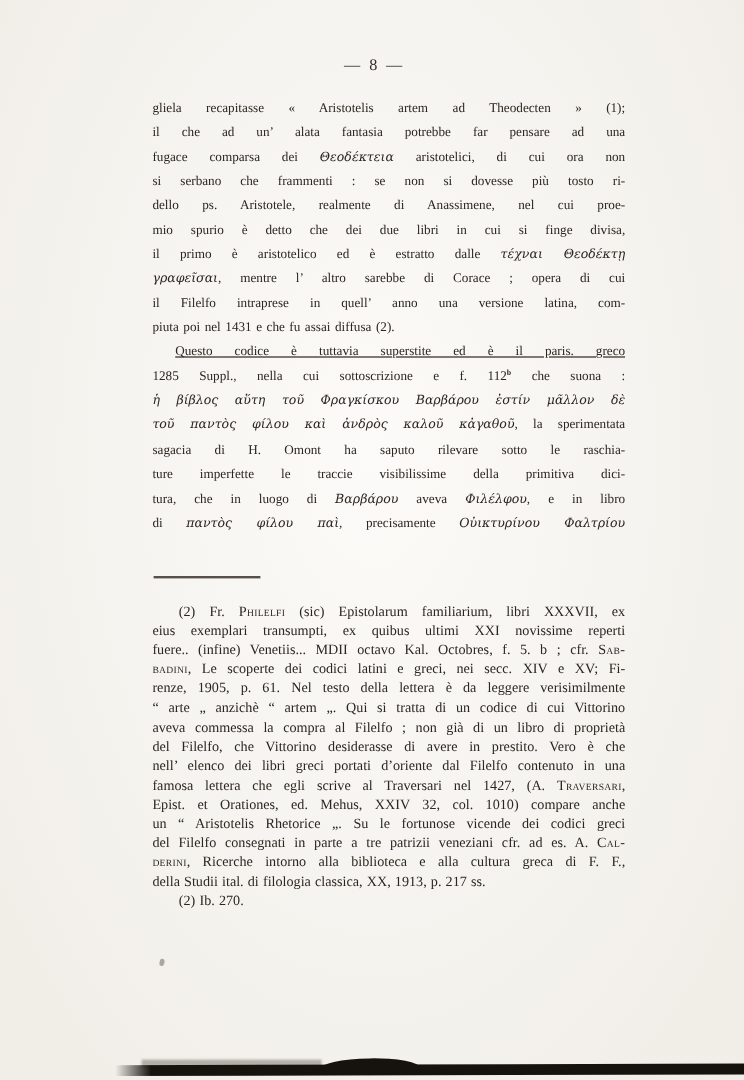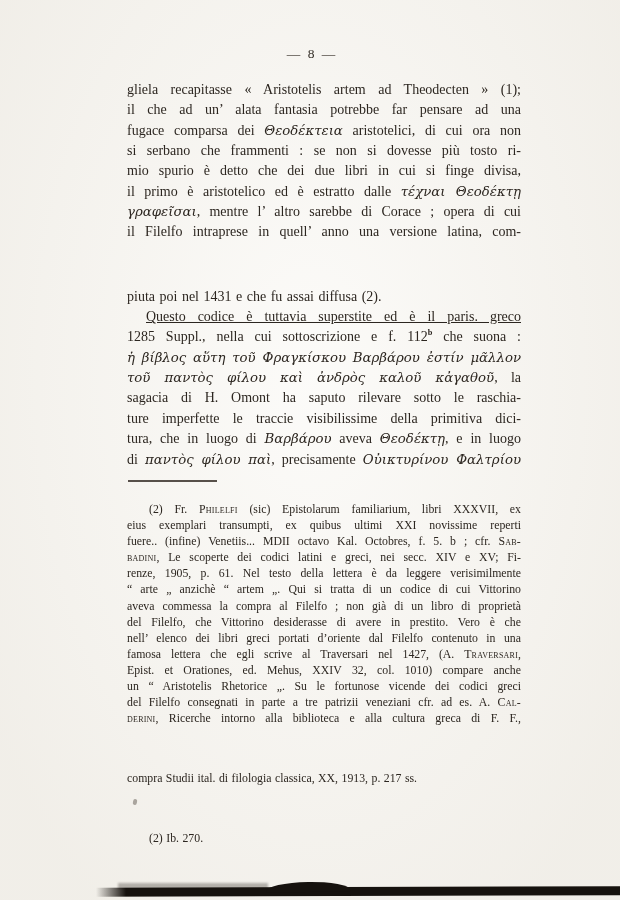--- a/index.html
+++ b/index.html
@@ -19,34 +19,34 @@
     pointer-events: none;
   }
   .page-number {
     position: absolute; top: 46px; left: 2px; width: 100%;
     text-align: center;
     font-size: 13.5px; letter-spacing: 2px;
     color: #332d26;
   }
   .main {
     position: absolute; left: 127px; top: 80px; width: 394px;
-    font-size: 14px; word-spacing: 1px;
+    font-size: 11px; word-spacing: 1px;
   }
   .main .line { height: 20.35px; line-height: 20.35px; }
   .foot {
     position: absolute; left: 127px; top: 501px; width: 394px;
     font-size: 11.8px; word-spacing: 0.5px;
   }
   .foot .line { height: 16.1px; line-height: 16.1px; }
   .line {
     text-align: justify;
     text-align-last: justify;
     overflow: hidden;
   }
-  .line.last { text-align-last: left; margin-top: 44px; }
+  .line.last { text-align-last: left; }
   .g { font-family: "DejaVu Serif", serif; font-style: italic; font-size: 0.95em; }
   .i { }
   .sc { font-variant: small-caps; letter-spacing: 0.02em; }
   .sup { vertical-align: super; font-size: 0.6em; line-height: 0; font-weight: 600; }
   .footnote-rule {
     position: absolute; left: 128px; top: 480px;
     width: 89px; height: 1.5px;
     background: #57504７;
     background: #57504a;
   }
@@ -81,34 +81,35 @@
 <body>
 
 <div class="page-number">— 8 —</div>
 
 <div class="main">
   <div>
       <div class="line"><span>gliela recapitasse « Aristotelis artem ad Theodecten » (1);</span></div>
       <div class="line"><span>il che ad un’ alata fantasia potrebbe far pensare ad una</span></div>
       <div class="line"><span>fugace comparsa dei </span><span class="g">Θεοδέκτεια</span><span> aristotelici, di cui ora non</span></div>
       <div class="line"><span>si serbano che frammenti : se non si dovesse più tosto ri-</span></div>
+      <div class="line"><span>dello ps. Aristotele, realmente di Anassimene, nel cui proe-</span></div>
       <div class="line"><span>mio spurio è detto che dei due libri in cui si finge divisa,</span></div>
       <div class="line"><span>il primo è aristotelico ed è estratto dalle </span><span class="g">τέχναι Θεοδέκτῃ</span></div>
       <div class="line"><span class="g">γραφεῖσαι</span><span>, mentre l’ altro sarebbe di Corace ; opera di cui</span></div>
       <div class="line"><span>il Filelfo intraprese in quell’ anno una versione latina, com-</span></div>
       <div class="line last"><span>piuta poi nel 1431 e che fu assai diffusa (2).</span></div>
     </div>
   <div>
       <div class="line" style="text-indent: 19px; text-decoration: underline;"><span>Questo codice è tuttavia superstite ed è il paris. greco</span></div>
       <div class="line"><span>1285 Suppl., nella cui sottoscrizione e f. 112</span><span class="sup">b</span><span> che suona :</span></div>
       <div class="line"><span class="g">ἡ βίβλος αὕτη τοῦ Φραγκίσκου Βαρβάρου ἐστίν μᾶλλον δὲ</span></div>
       <div class="line"><span class="g">τοῦ παντὸς φίλου καὶ ἀνδρὸς καλοῦ κἀγαθοῦ</span><span>, la sperimentata</span></div>
       <div class="line"><span>sagacia di H. Omont ha saputo rilevare sotto le raschia-</span></div>
       <div class="line"><span>ture imperfette le traccie visibilissime della primitiva dici-</span></div>
-      <div class="line"><span>tura, che in luogo di </span><span class="g">Βαρβάρου</span><span> aveva </span><span class="g">Θεοδέκτῃ</span><span>, e in luogo</span></div>
+      <div class="line"><span>tura, che in luogo di </span><span class="g">Βαρβάρου</span><span> aveva </span><span class="g">Φιλέλφου</span><span>, e in libro</span></div>
       <div class="line"><span>di </span><span class="g">παντὸς φίλου παὶ</span><span>, precisamente </span><span class="g">Οὐικτυρίνου Φαλτρίου</span></div>
     </div>
 </div>
 
 <div class="footnote-rule"></div>
 
 <div class="foot">
     <div class="line" style="text-indent: 22px;"><span>(2) Fr. </span><span class="sc">Philelfi</span><span> </span><span class="i">(sic) Epistolarum familiarium</span><span>, libri XXXVII, ex</span></div>
     <div class="line"><span>eius exemplari transumpti, ex quibus ultimi XXI novissime reperti</span></div>
     <div class="line"><span>fuere.. (infine) Venetiis... MDII octavo Kal. Octobres, f. 5. b ; cfr. </span><span class="sc">Sab-</span></div>
@@ -116,20 +117,20 @@
     <div class="line"><span>renze, 1905, p. 61. Nel testo della lettera è da leggere verisimilmente</span></div>
     <div class="line"><span>“ arte „ anzichè “ artem „. Qui si tratta di un codice di cui Vittorino</span></div>
     <div class="line"><span>aveva commessa la compra al Filelfo ; non già di un libro di proprietà</span></div>
     <div class="line"><span>del Filelfo, che Vittorino desiderasse di avere in prestito. Vero è che</span></div>
     <div class="line"><span>nell’ elenco dei libri greci portati d’oriente dal Filelfo contenuto in una</span></div>
     <div class="line"><span>famosa lettera che egli scrive al Traversari nel 1427, (A. </span><span class="sc">Traversari</span><span>,</span></div>
     <div class="line"><span class="i">Epist. et Orationes</span><span>, ed. Mehus, XXIV 32, col. 1010) compare anche</span></div>
     <div class="line"><span>un “ Aristotelis Rhetorice „. Su le fortunose vicende dei codici greci</span></div>
     <div class="line"><span>del Filelfo consegnati in parte a tre patrizii veneziani cfr. ad es. A. </span><span class="sc">Cal-</span></div>
     <div class="line"><span class="sc">derini</span><span>, </span><span class="i">Ricerche intorno alla biblioteca e alla cultura greca di F. F.</span><span>,</span></div>
-    <div class="line last"><span>compra </span><span class="i">Studii ital. di filologia classica</span><span>, XX, 1913, p. 217 ss.</span></div>
+    <div class="line last"><span>della </span><span class="i">Studii ital. di filologia classica</span><span>, XX, 1913, p. 217 ss.</span></div>
     <div class="line last" style="text-indent: 22px;"><span>(2) </span><span class="i">Ib.</span><span> 270.</span></div>
   </div>
 
 <div class="speck"></div>
 <div class="scan-smudge"></div>
 <div class="scan-bar"></div>
 <div class="scan-bar-blob"></div>
 
 </body></html>

